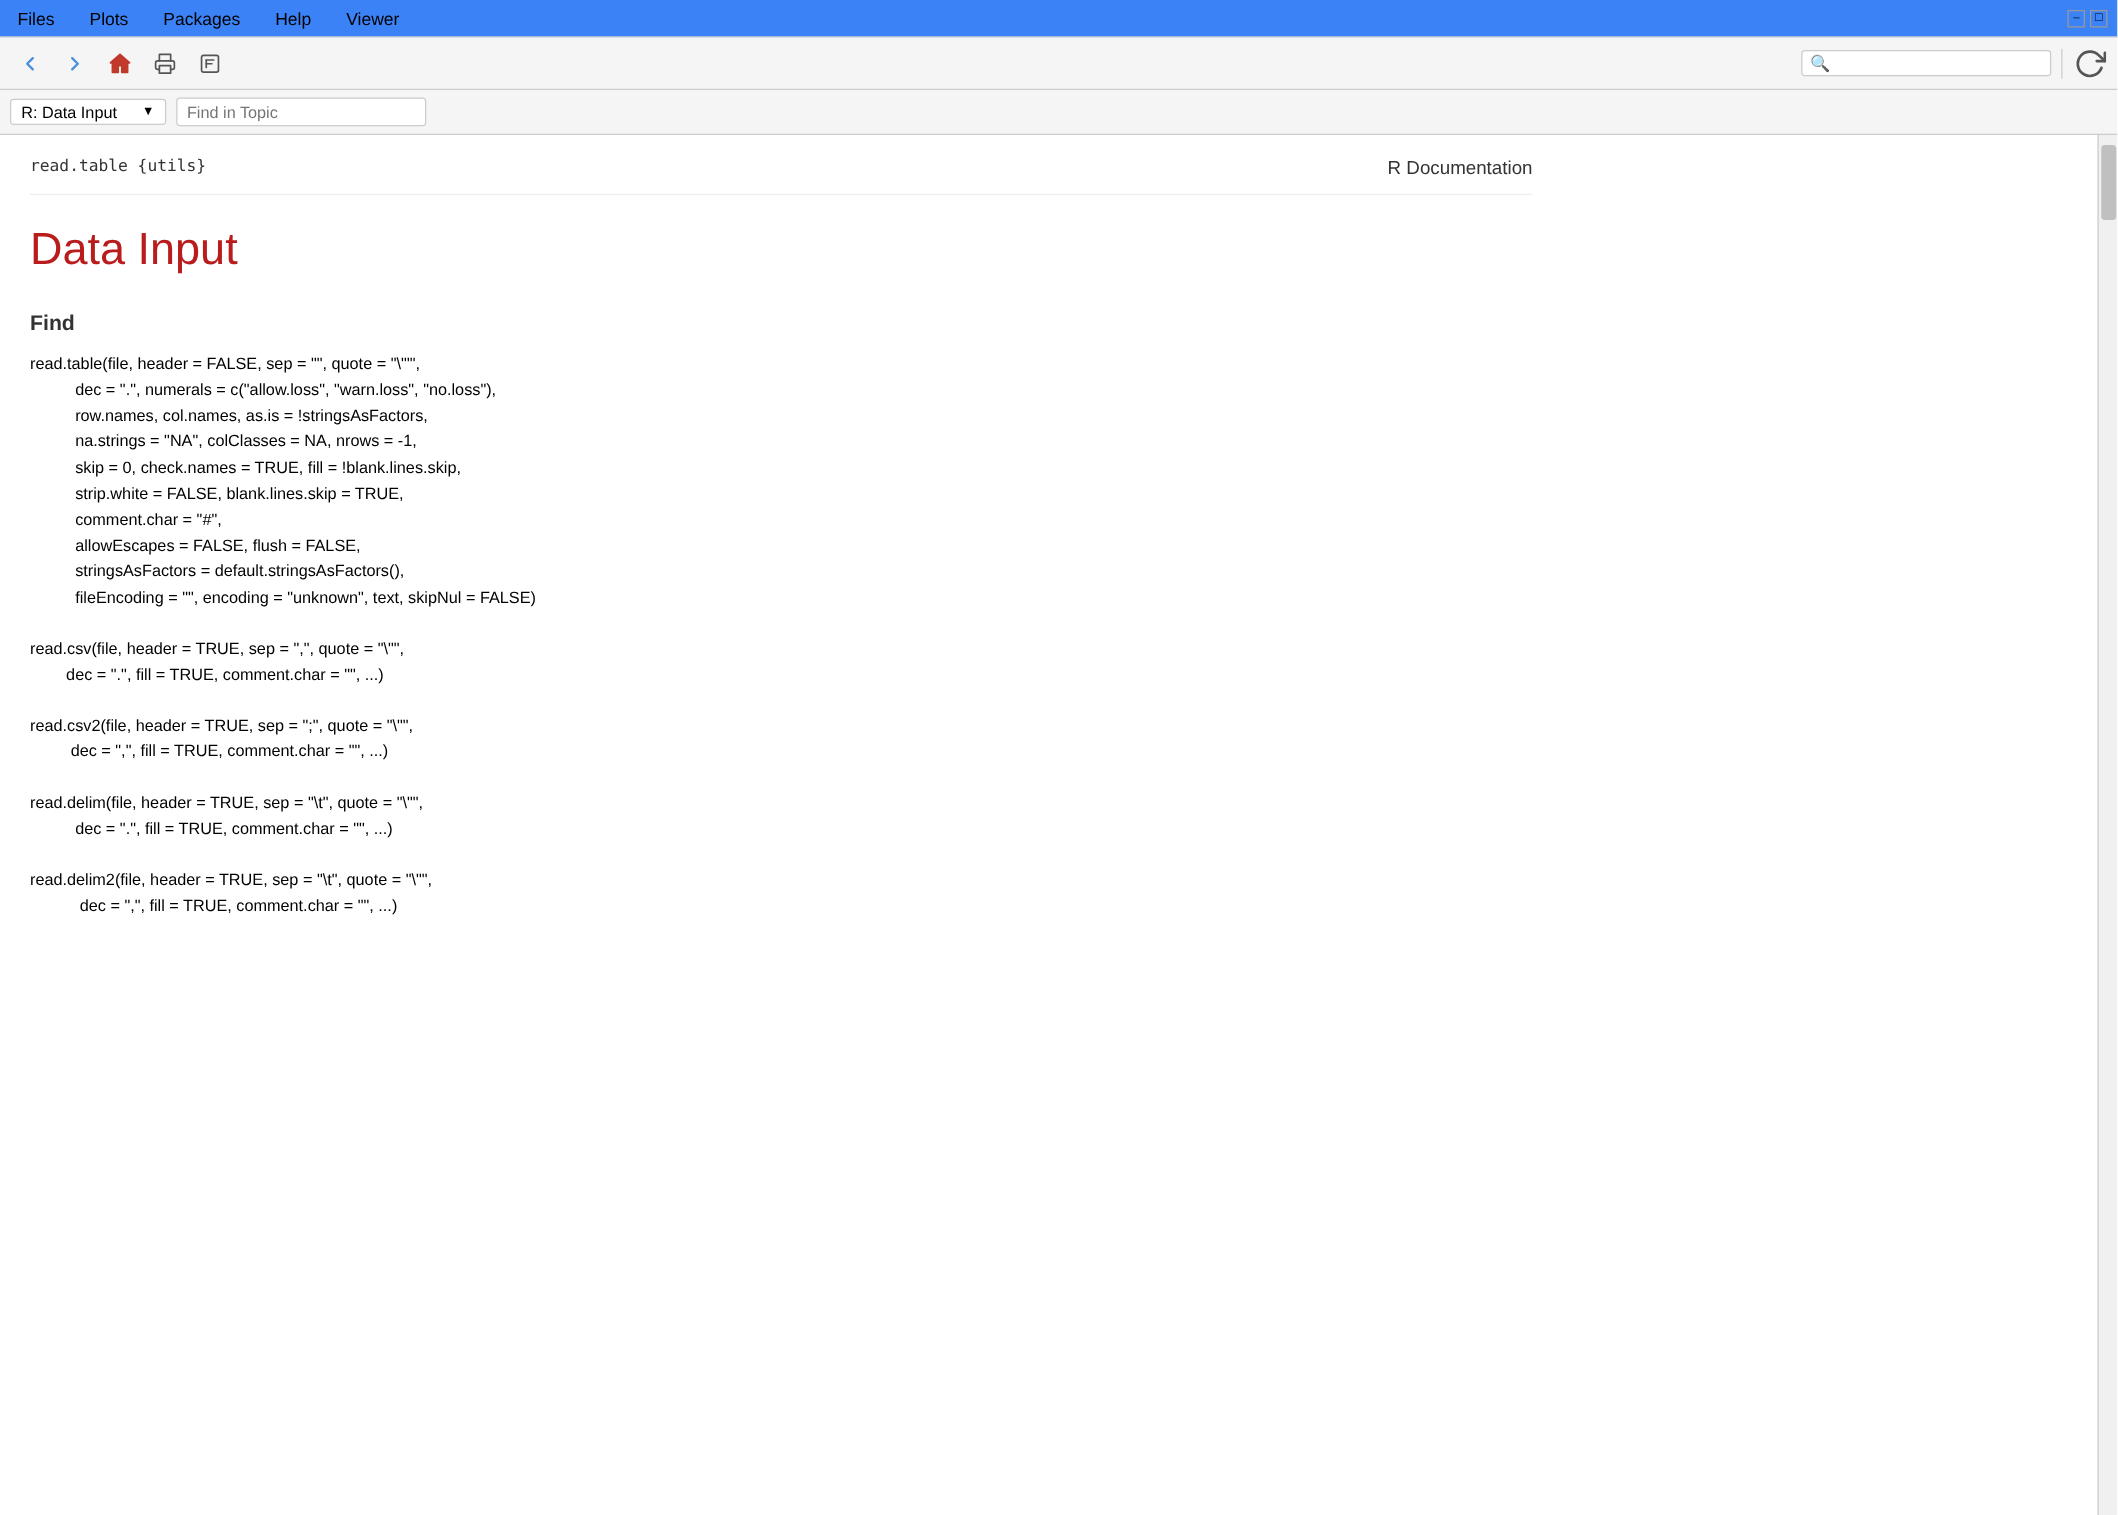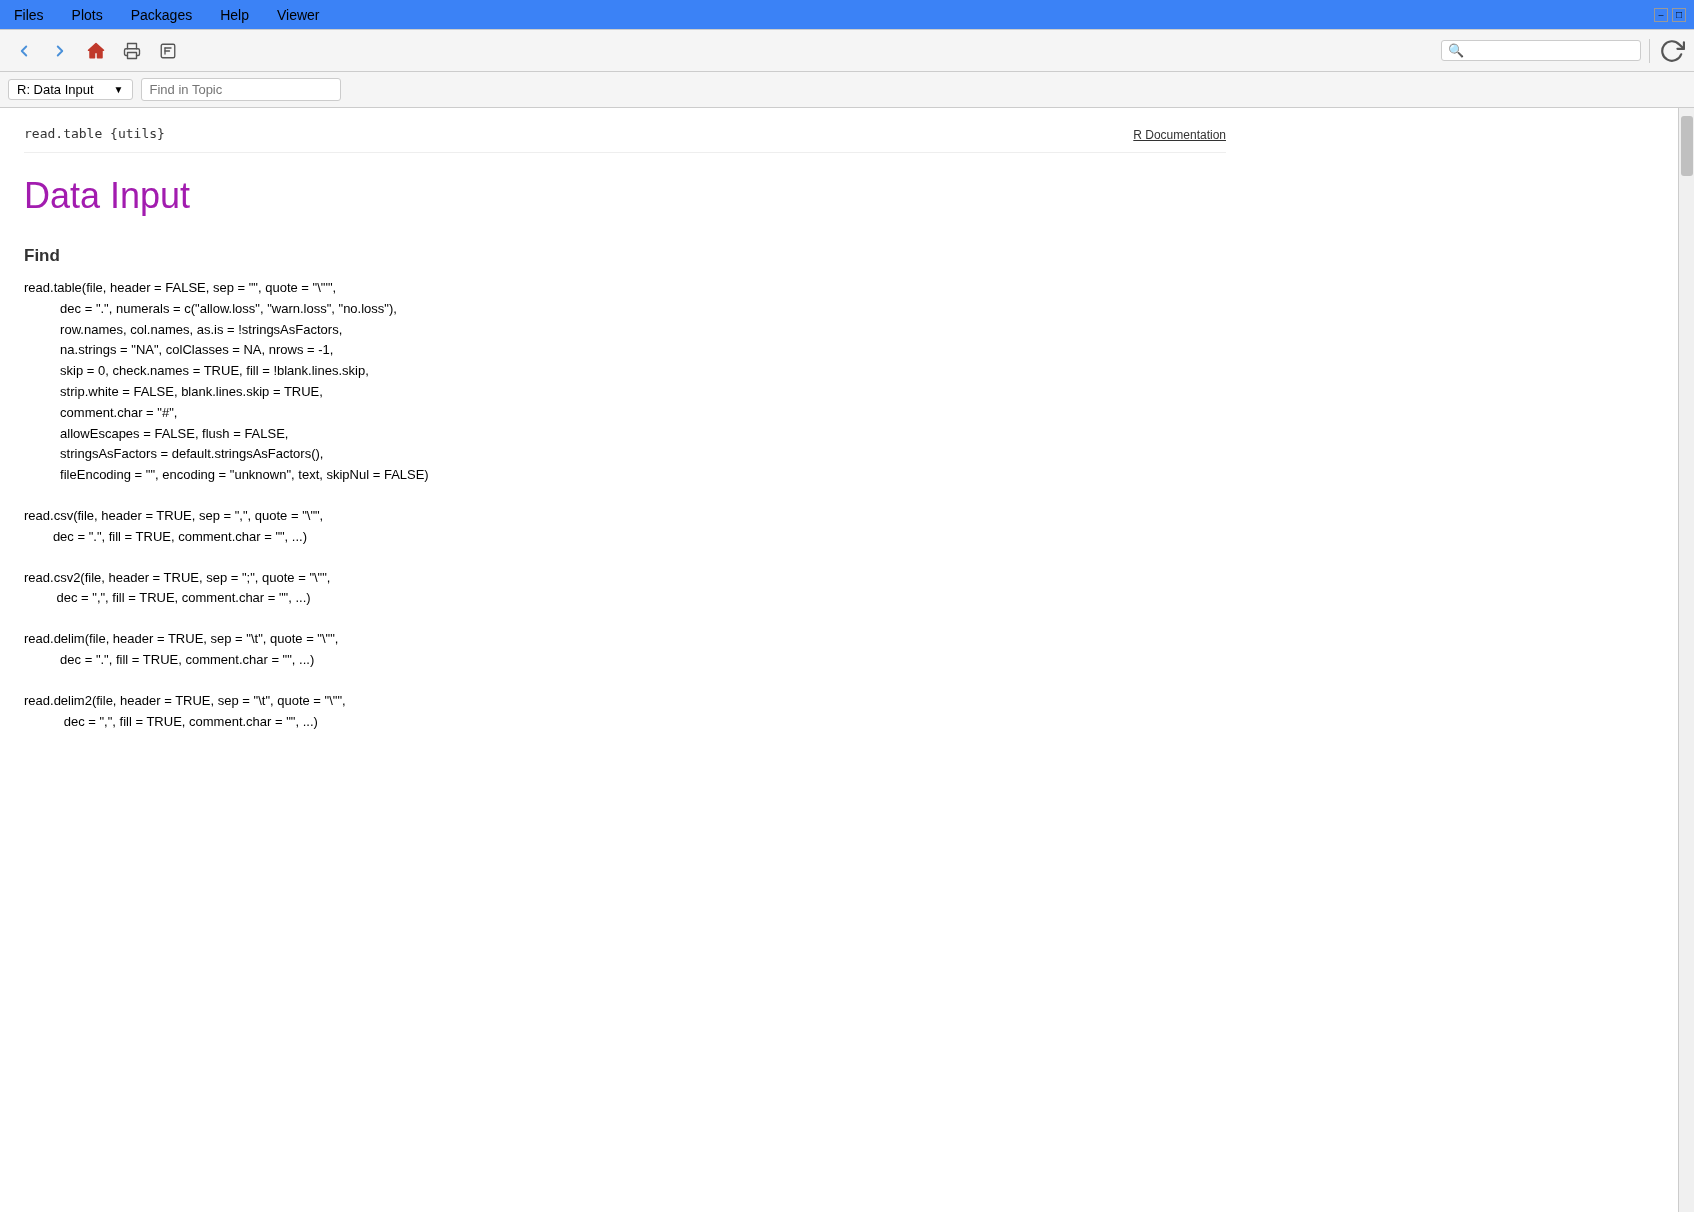--- a/index.html
+++ b/index.html
@@ -96,40 +96,39 @@
     
     .content {
       padding: 16px 24px;
       background: #fff;
       max-width: 1250px;
       line-height: 1.5;
     }
     .doc-header {
       display: flex;
       justify-content: space-between;
-      align-items: flex-end;
+      align-items: flex-start;
       margin-bottom: 8px;
       padding-bottom: 8px;
       border-bottom: 1px solid #eee;
     }
     .doc-package {
       font-size: 13px;
       color: #333;
       font-family: monospace;
     }
     .doc-label {
-      font-size: 12px;
+      font-size: 15px;
       color: #333;
-      text-decoration: underline;
     }
     .page-title {
       font-size: 36px;
       font-weight: normal;
       margin: 16px 0 20px 0;
-      color: #a21caf;
+      color: #b91c1c;
     }
     .section-title {
       font-size: 17px;
       font-weight: bold;
       color: #333;
       margin: 20px 0 10px 0;
     }
     .description-text {
       font-size: 14px;
       color: #000;

